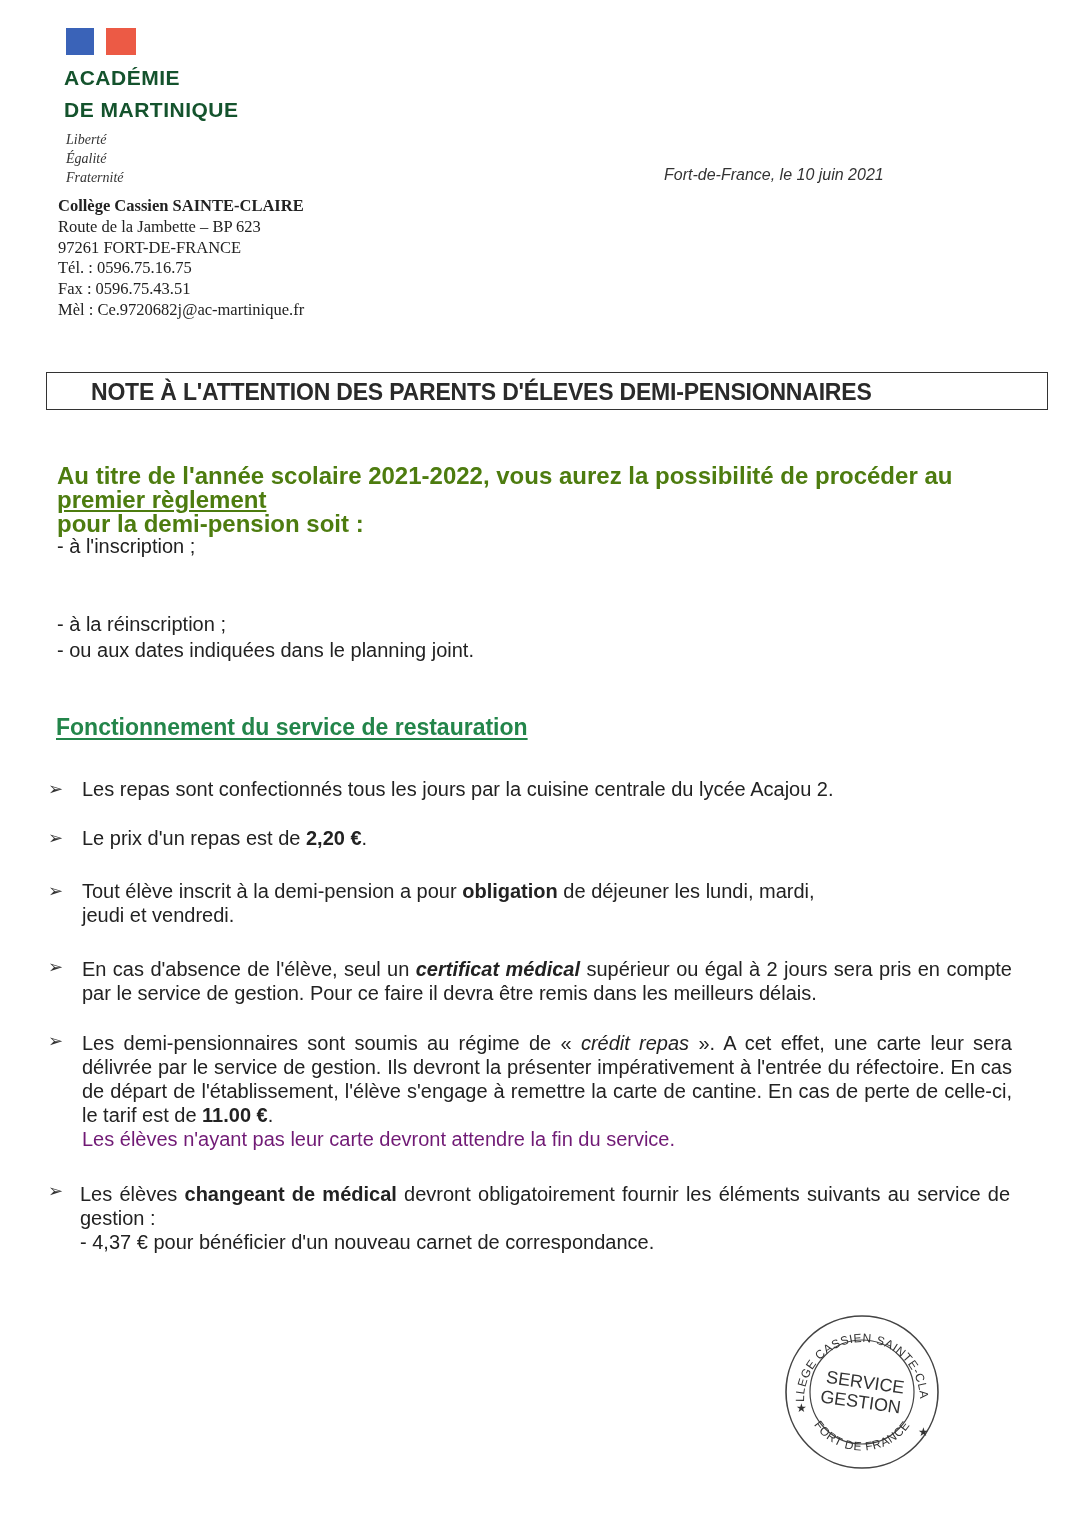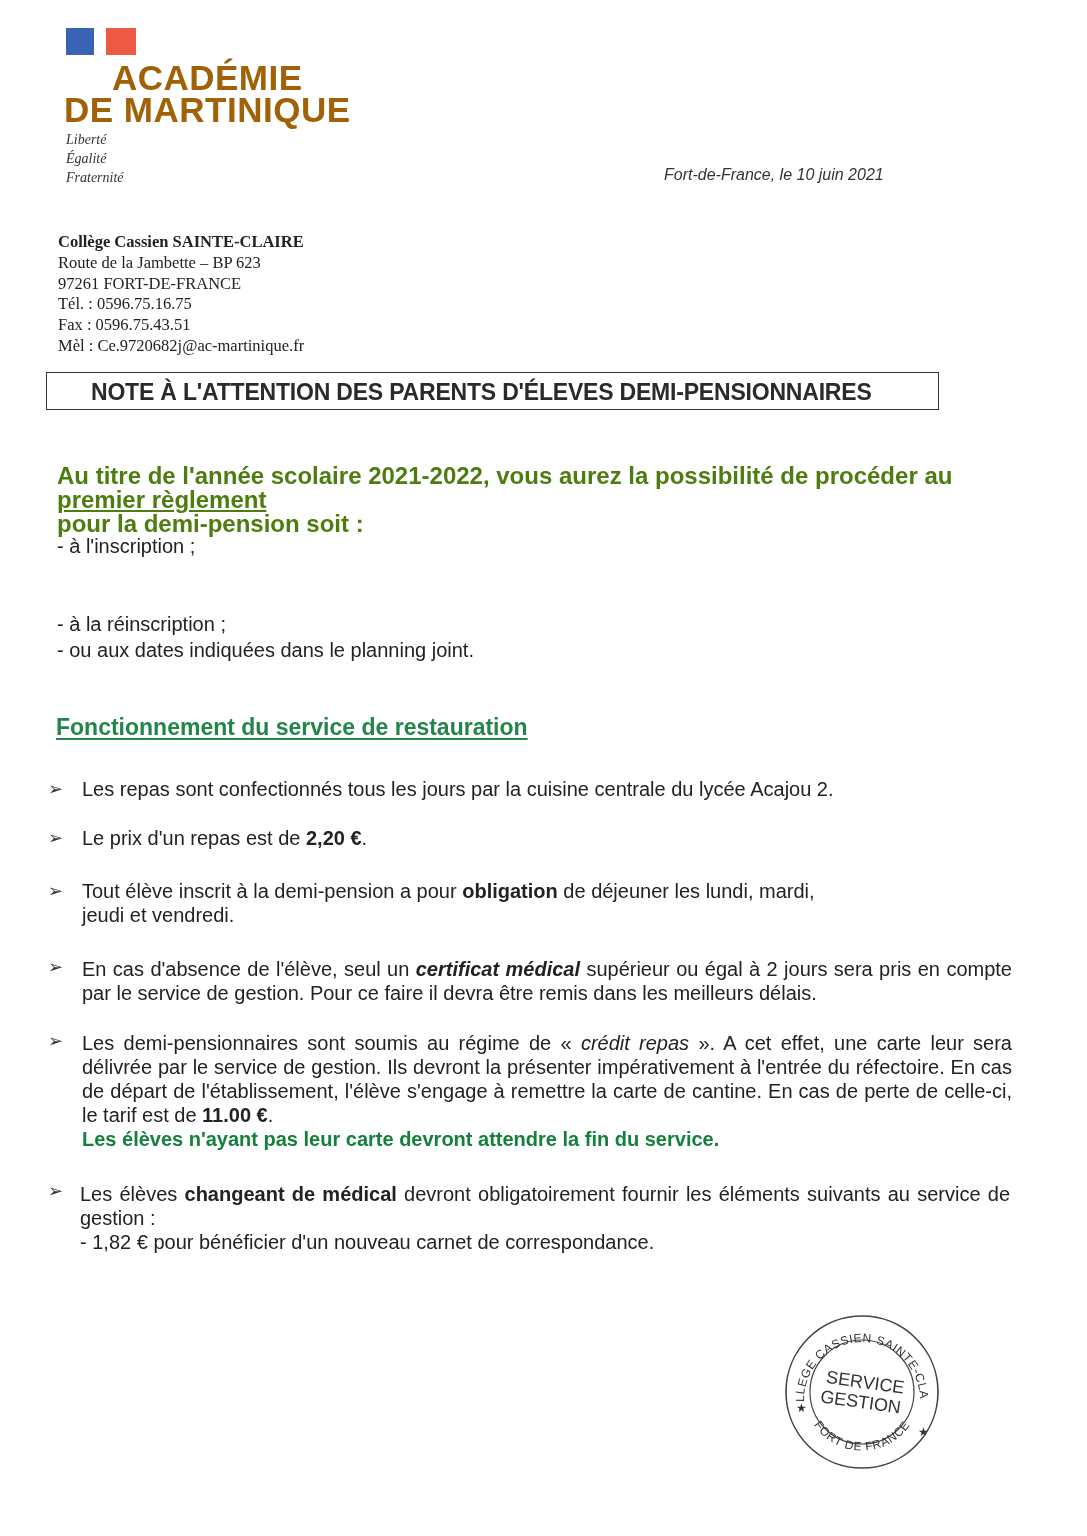--- a/index.html
+++ b/index.html
@@ -5,36 +5,36 @@
   html, body { margin: 0; padding: 0; }
   body {
     width: 1087px; height: 1536px; background: #ffffff; position: relative;
     font-family: "Liberation Sans", sans-serif; color: #222222; overflow: hidden;
   }
   .abs { position: absolute; }
   .flag { left: 66px; top: 28px; width: 70px; height: 27px; }
   .flag .blue { position: absolute; left: 0; top: 0; width: 32px; height: 27px; background: #3a63b8; }
   .flag .red { position: absolute; left: 40px; top: 0; width: 30px; height: 27px; background: #ec5a45; }
   .flag .face { position: absolute; left: 28px; top: 0; width: 16px; height: 27px; background: #fff; border-radius: 0 8px 8px 0; }
-  .academie { left: 64px; top: 62px; font-size: 35px; font-weight: bold; line-height: 32px; letter-spacing: 0.5px; color: #a16207; text-align: center; }
+  .academie { left: 64px; top: 62px; font-size: 21px; font-weight: bold; line-height: 32px; letter-spacing: 0.5px; color: #14532d; }
   .devise { left: 66px; top: 130px; font-family: "Liberation Serif", serif; font-style: italic; font-size: 14px; line-height: 19px; color: #333; }
-  .address { left: 58px; top: 196px; font-family: "Liberation Serif", serif; font-size: 16.5px; line-height: 20.8px; color: #222; margin-top: 36px; }
+  .address { left: 58px; top: 196px; font-family: "Liberation Serif", serif; font-size: 16.5px; line-height: 20.8px; color: #222; }
   .address .bold { font-weight: bold; }
   .date { left: 664px; top: 166px; font-style: italic; font-size: 16px; color: #333; }
-  .titlebox { left: 46px; top: 372px; width: 893px; height: 38px; border: 1.5px solid #333; box-sizing: border-box; }
+  .titlebox { left: 46px; top: 372px; width: 1002px; height: 38px; border: 1.5px solid #333; box-sizing: border-box; }
   .titlebox span { position: absolute; left: 44px; top: 6px; font-size: 23px; font-weight: bold; color: #2a2a2a; letter-spacing: -0.2px; }
   .p { font-size: 24px; line-height: 24px; color: #4d7c0f; font-weight: bold; }
   .intro { left: 57px; top: 464px; width: 960px; }
   .u { text-decoration: underline; }
   .dash { left: 57px; font-size: 20px; color: #222; }
   .heading { left: 56px; top: 714px; font-size: 23px; font-weight: bold; color: #23854a; text-decoration: underline; text-underline-offset: 3px; }
   .bullet { left: 48px; font-size: 18px; color: #333; }
   .btext { left: 82px; width: 930px; font-size: 20px; line-height: 24px; color: #222; }
   .justify { text-align: justify; }
-  .red { color: #15803d; font-weight: bold; }
+  .red { color: #701a75; font-weight: normal; }
   .stamp { left: 782px; top: 1312px; width: 160px; height: 160px; }
 </style>
 </head>
 <body>
 
 <div class="abs flag">
   <div class="blue"></div>
     <div class="face"></div>
     <div class="red"></div>
 </div>
@@ -95,21 +95,21 @@
 
 <div class="abs bullet" style="top:1030px;">➢</div>
 <div class="abs btext justify" style="top:1031px;">
   <span>Les demi-pensionnaires sont soumis au régime de « </span><i>crédit repas</i><span> ». A cet effet, une carte leur sera délivrée par le service de gestion. Ils devront la présenter impérativement à l'entrée du réfectoire. En cas de départ de l'établissement, l'élève s'engage à remettre la carte de cantine. En cas de perte de celle-ci, le tarif est de </span><b>11.00 €</b><span>.</span>
   <div class="red">Les élèves n'ayant pas leur carte devront attendre la fin du service.</div>
 </div>
 
 <div class="abs bullet" style="top:1180px;">➢</div>
 <div class="abs btext justify" style="top:1182px; left:80px;">
   <span>Les élèves </span><b>changeant de médical</b><span> devront obligatoirement fournir les éléments suivants au service de gestion :</span>
-  <div>- 1,82 € pour bénéficier d'un nouveau carnet de correspondance.</div>
+  <div>- 4,37 € pour bénéficier d'un nouveau carnet de correspondance.</div>
 </div>
 
 <svg class="abs stamp" viewBox="0 0 160 160">
   <defs>
     <path id="topArc" d="M 22 88 A 58 58 0 1 1 138 88"></path>
     <path id="botArc" d="M 30 110 A 58 58 0 0 0 130 110"></path>
   </defs>
   <circle cx="80" cy="80" r="76" fill="none" stroke="#444" stroke-width="1.6"></circle>
   <circle cx="80" cy="80" r="52" fill="none" stroke="#444" stroke-width="1.2"></circle>
   <text font-family="Liberation Sans, sans-serif" font-size="12" fill="#333" letter-spacing="0.6">

